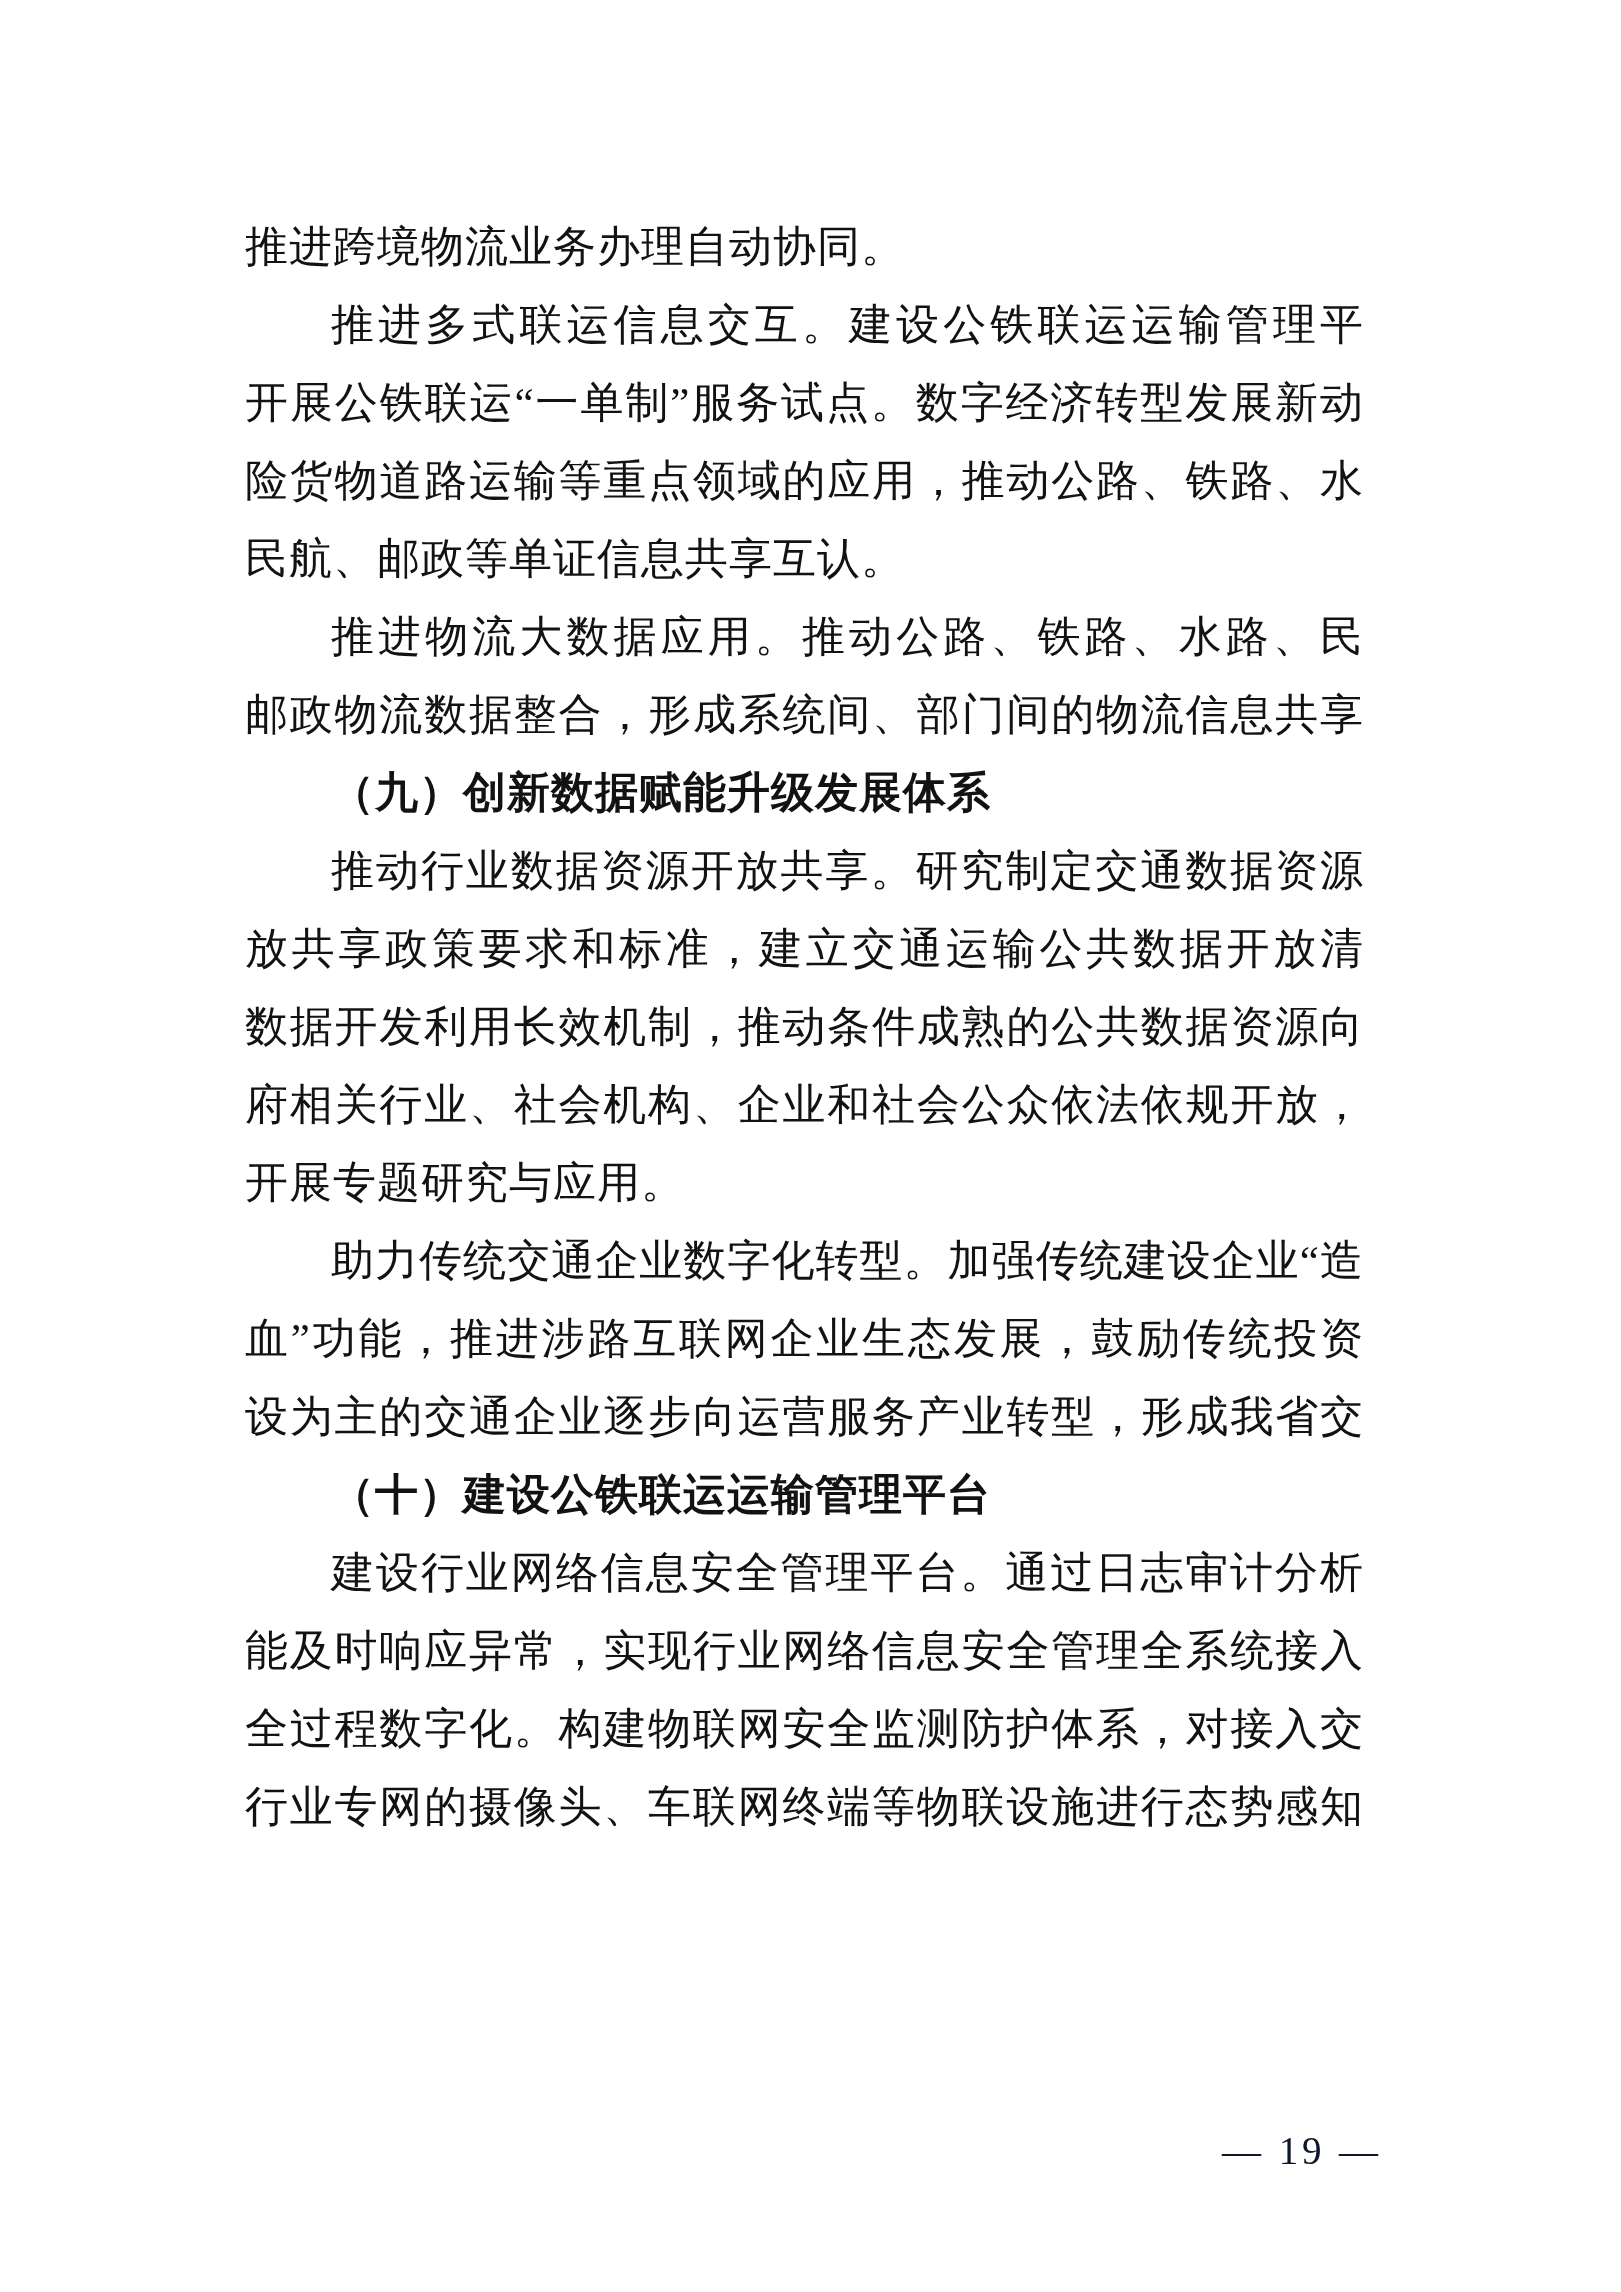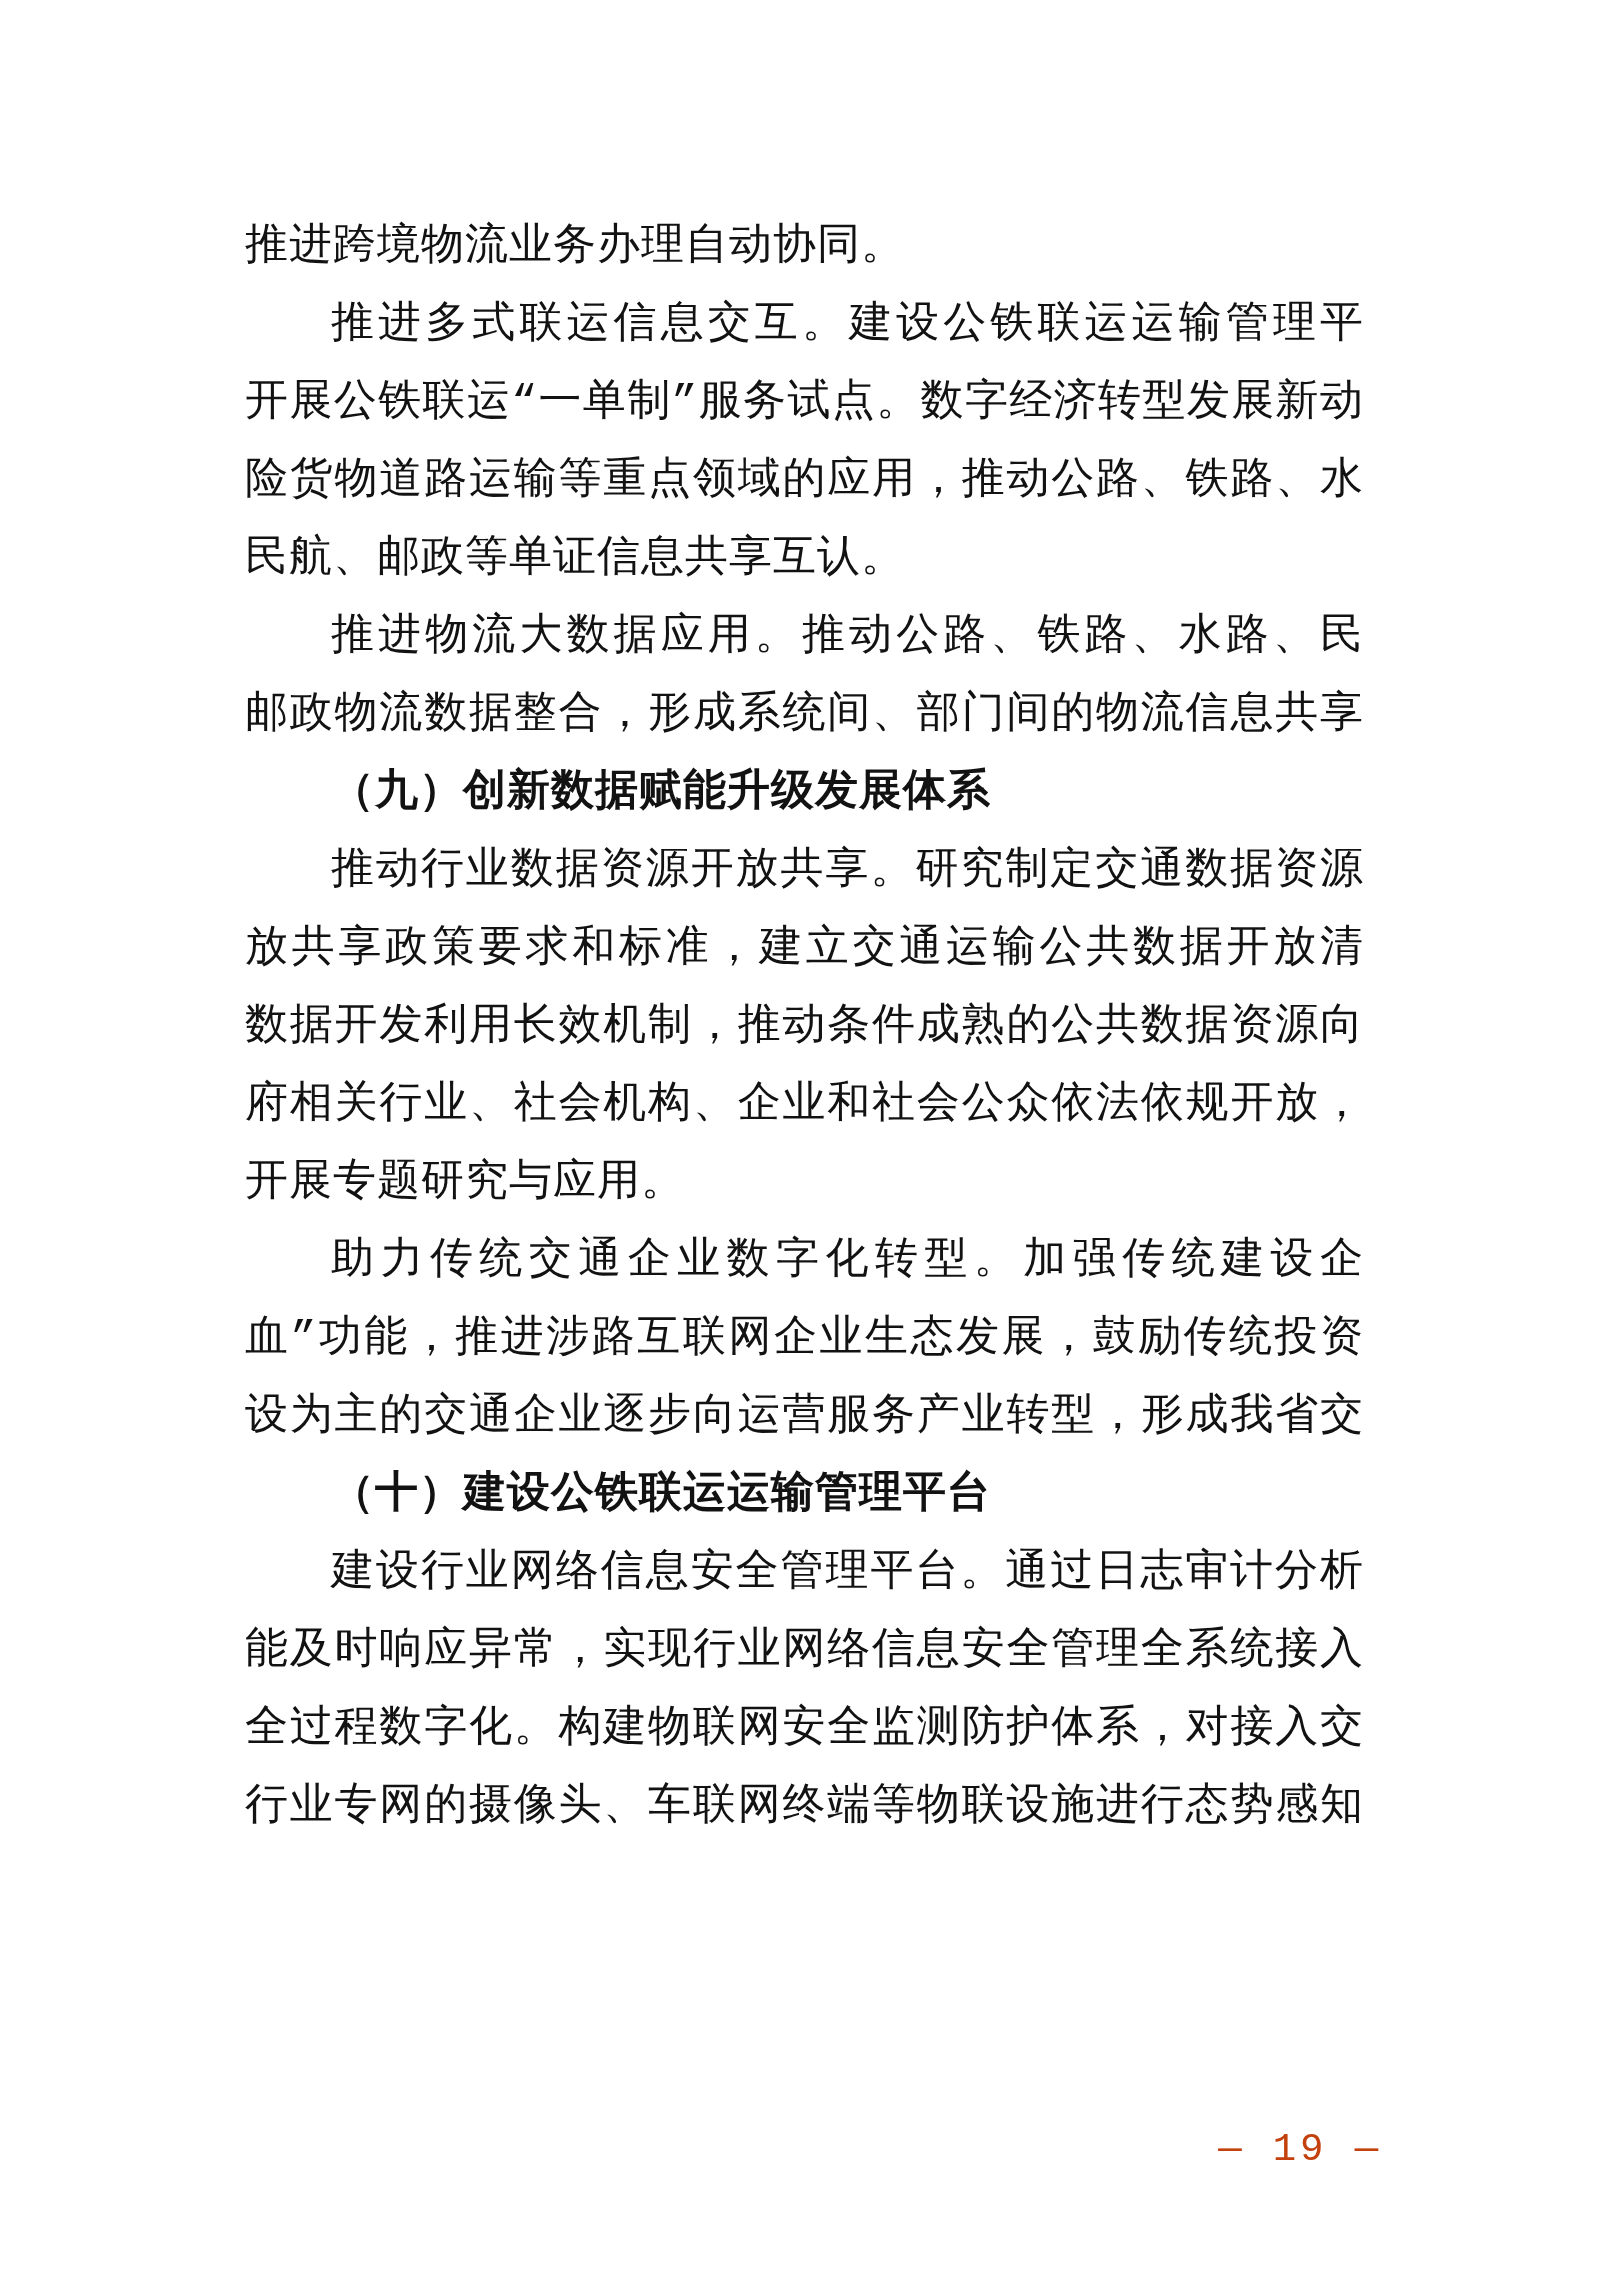--- a/index.html
+++ b/index.html
@@ -6,21 +6,21 @@
     margin: 0;
     padding: 0;
     background: #e8e8e8;
   }
   .page {
     position: relative;
     width: 1621px;
     height: 2293px;
     margin: 0 auto;
     background: #ffffff;
-    font-family: Liberation Mono, monospace;
+    font-family: Liberation Serif, serif;
     color: #121212;
     overflow: hidden;
   }
   .body-text {
     position: absolute;
     left: 245px;
     top: 208px;
     width: 1119px;
   }
   .line {
@@ -45,21 +45,21 @@
     font-weight: bold;
   }
   .footer {
     position: absolute;
     top: 2121px;
     right: 239px;
     height: 59px;
     line-height: 59px;
     font-size: 39px;
     letter-spacing: 3.9px;
-    color: #c2410c;
+    color: #0f172a;
   }
 </style>
 </head>
 <body>
 
 <div class="page">
   <div class="body-text">
     <div class="line">推进跨境物流业务办理自动协同。</div>
     <div class="line indent just">推进多式联运信息交互。建设公铁联运运输管理平台，</div>
     <div class="line just">开展公铁联运“一单制”服务试点。数字经济转型发展新动能</div>

